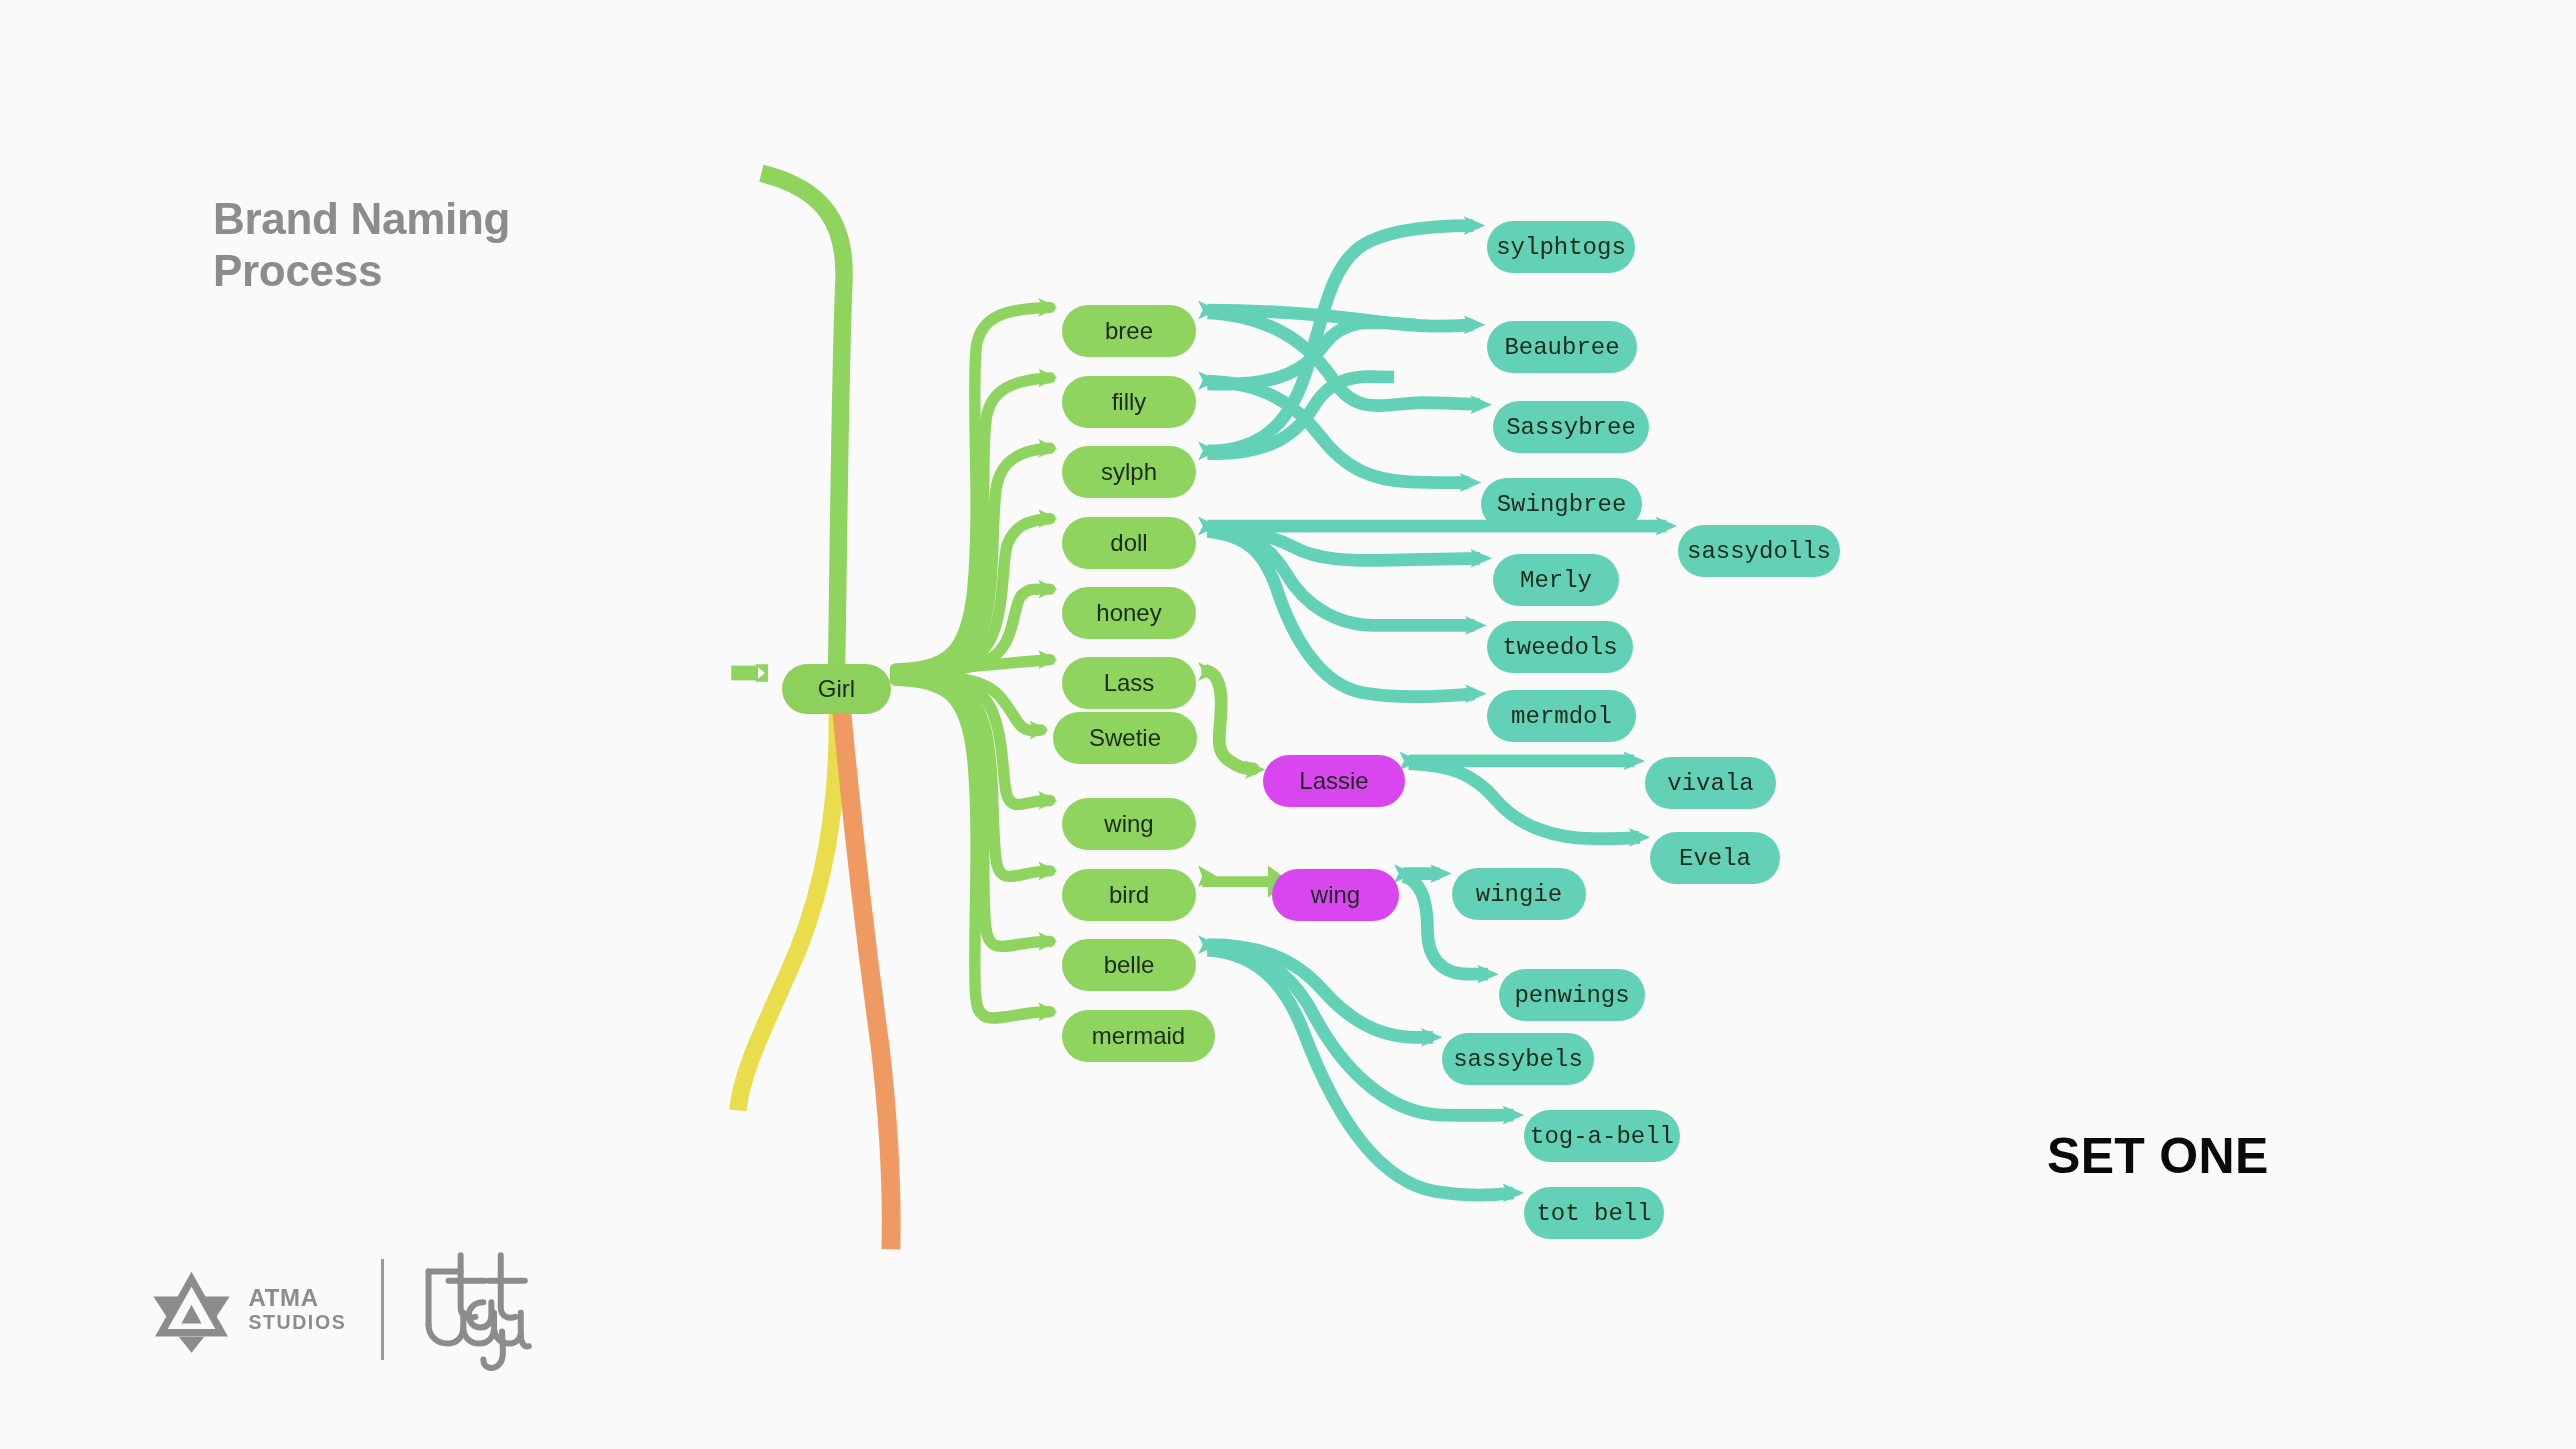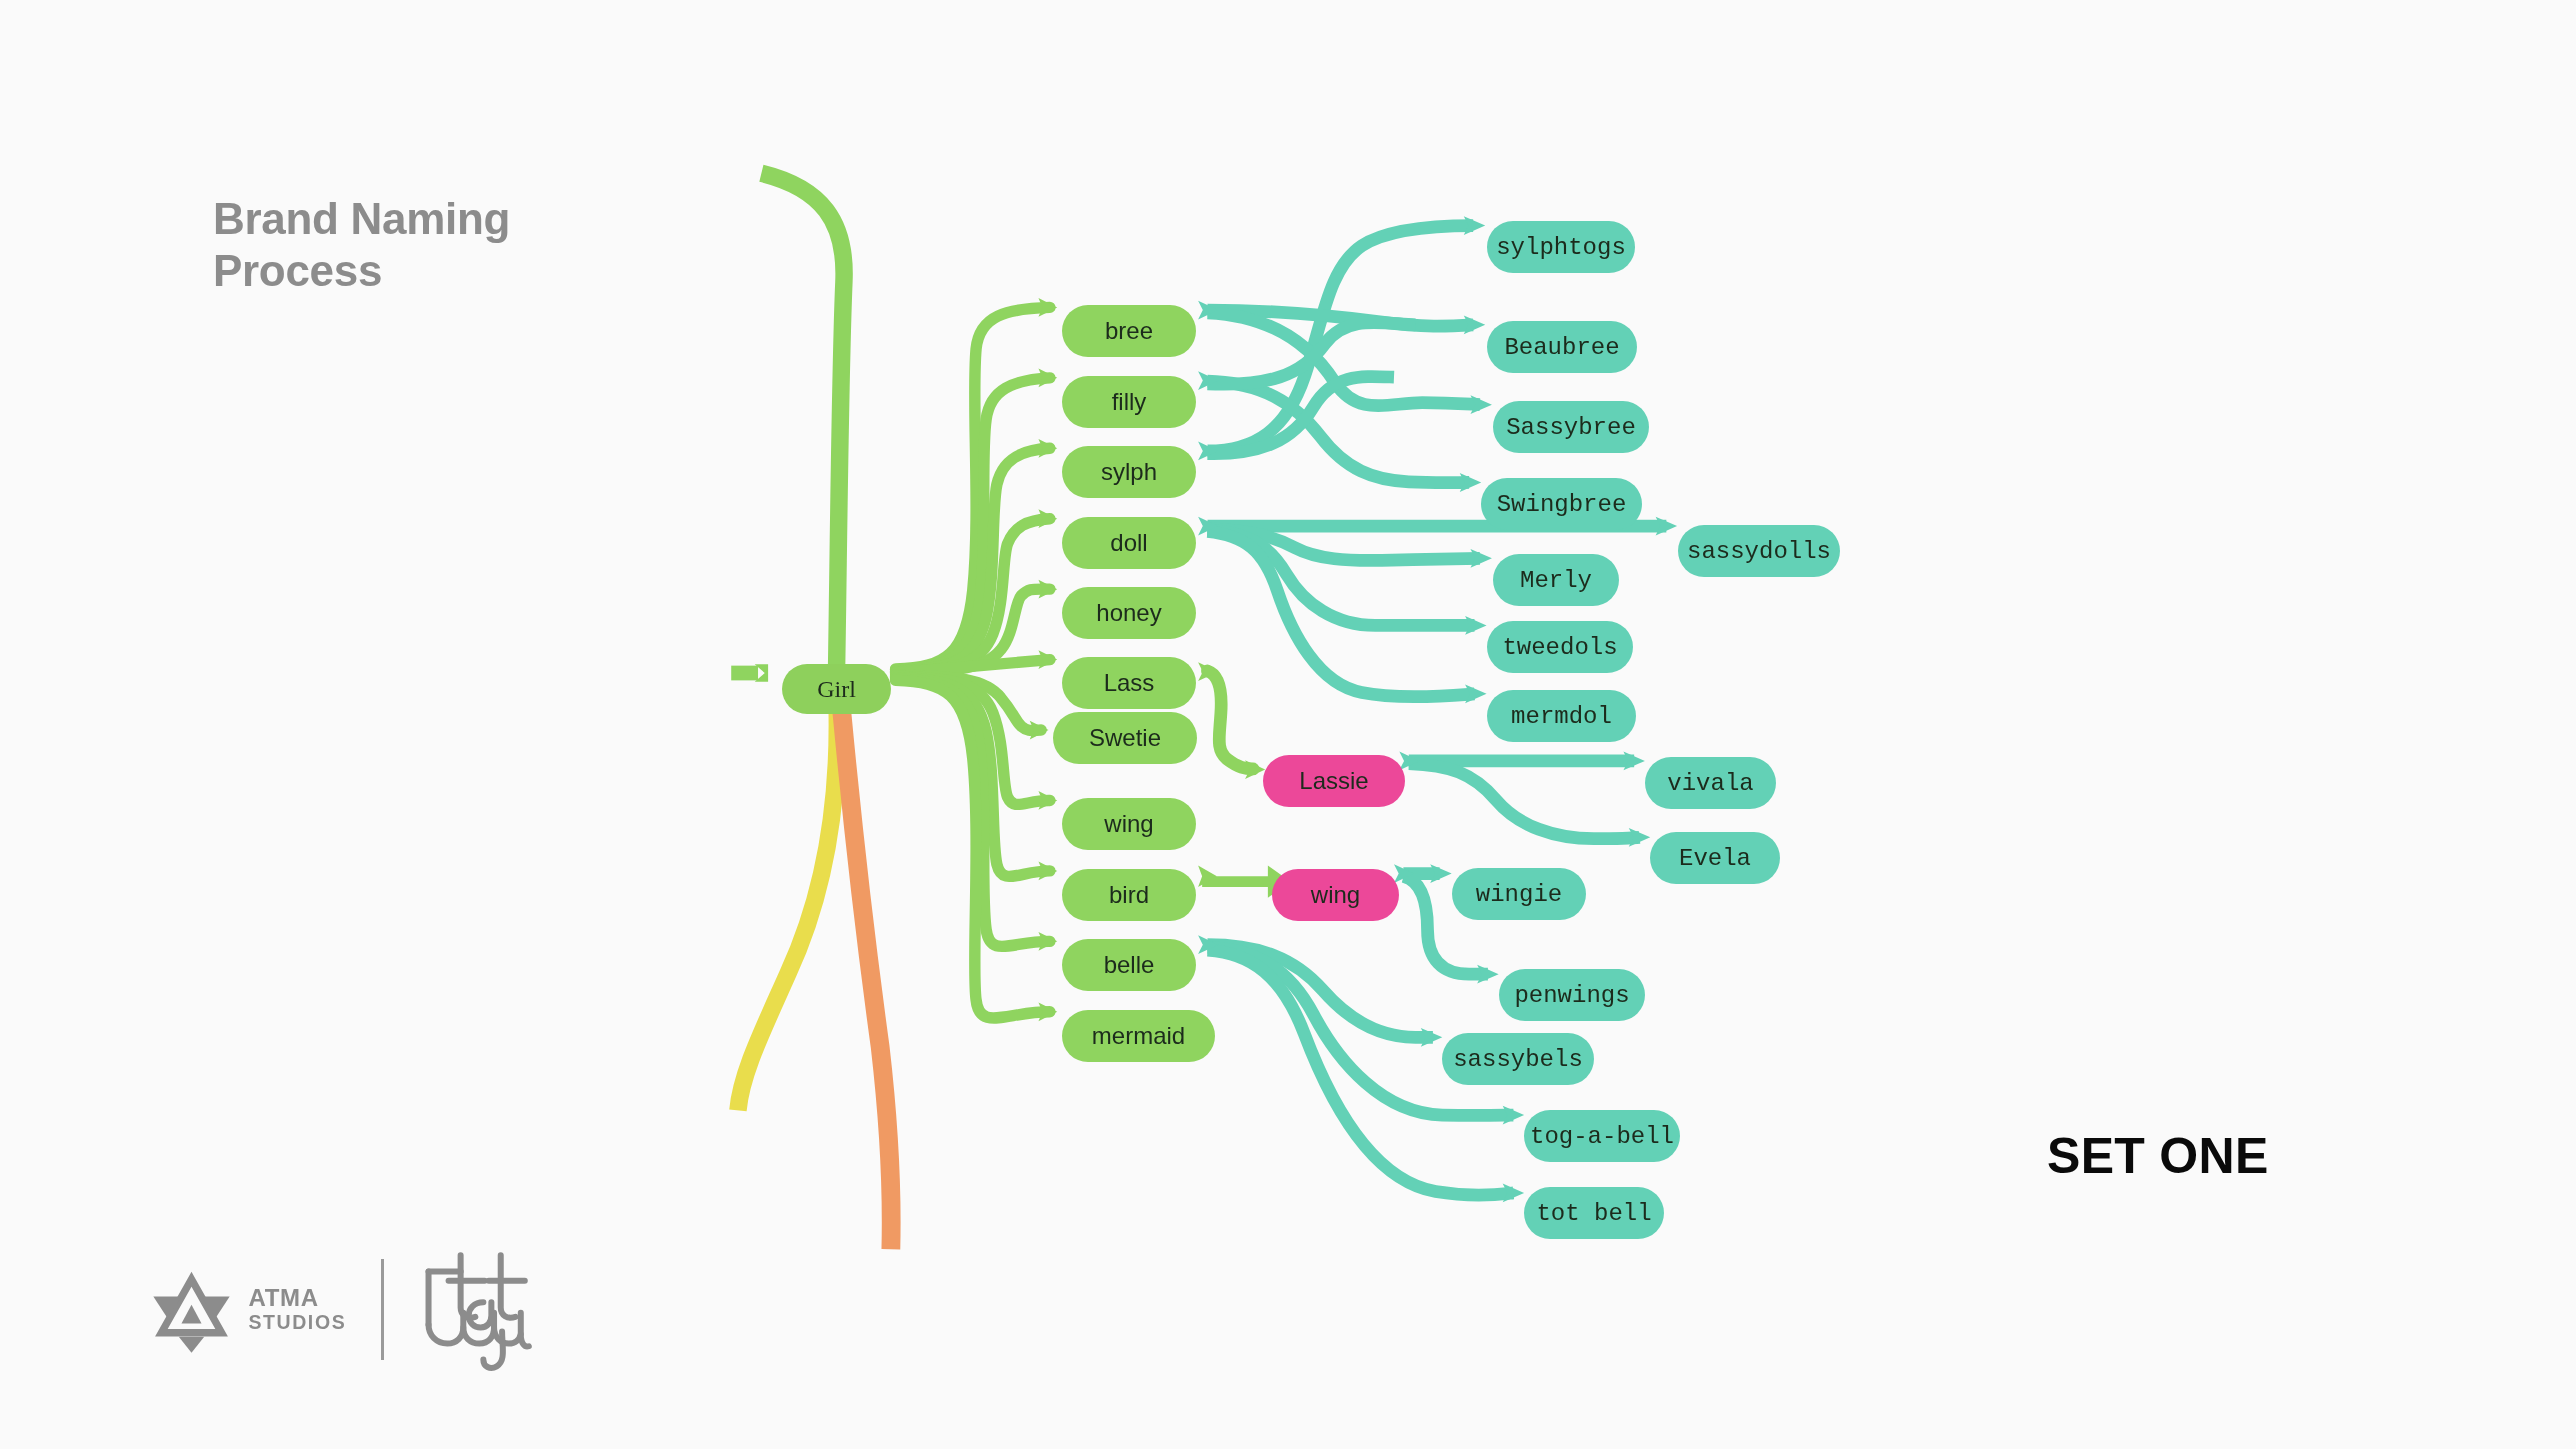--- a/index.html
+++ b/index.html
@@ -56,23 +56,23 @@
     display: flex;
     align-items: center;
     justify-content: center;
     box-sizing: border-box;
     border-radius: 670px;
     font-size: 24px;
     color: #1c2b1c;
     white-space: nowrap;
     padding: 0 6.7px;
   }
-  .node.root      { background: #8ed05c; font-family: Liberation Serif, serif; }
+  .node.root      { background: #8ed05c; }
   .node.lvl1      { background: #8fd45f; }
-  .node.lvl2green { background: #ec4899; }
+  .node.lvl2green { background: #d946ef; }
   .node.leaf      { background: #63d1b6; font-family: Liberation Mono, monospace; }
 
   
   .footer {
     position: absolute;
     left: 152px;
     top: 1246px;
     display: flex;
     align-items: center;
     gap: 0px;

